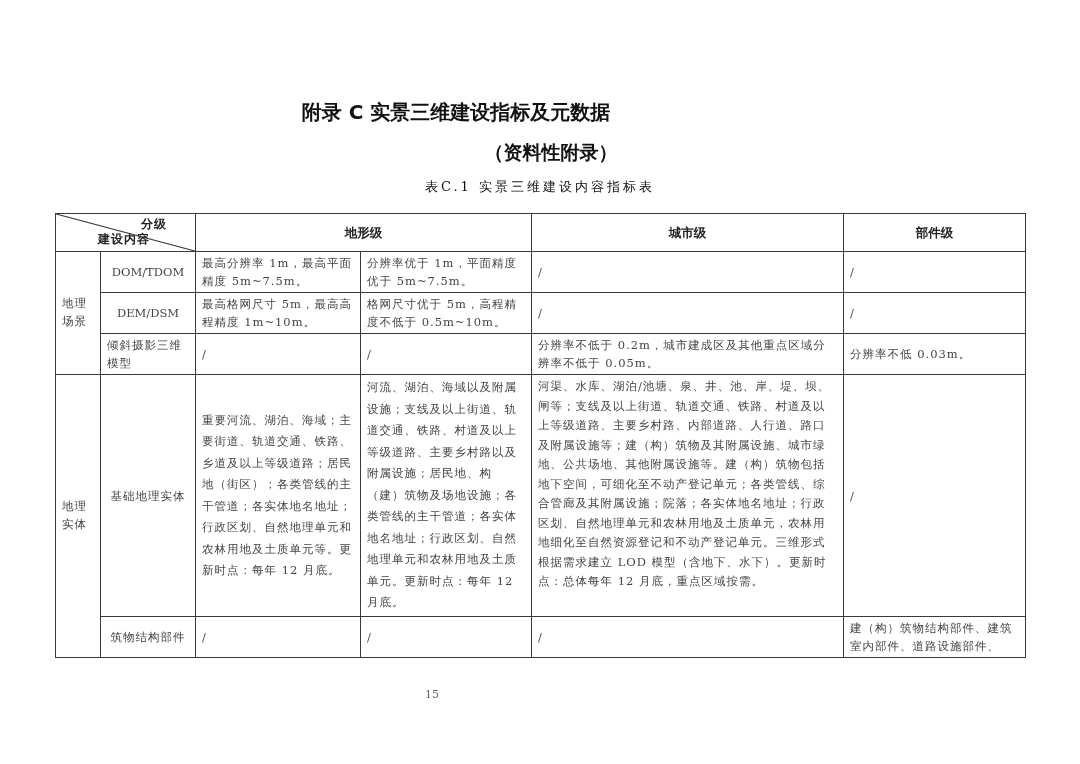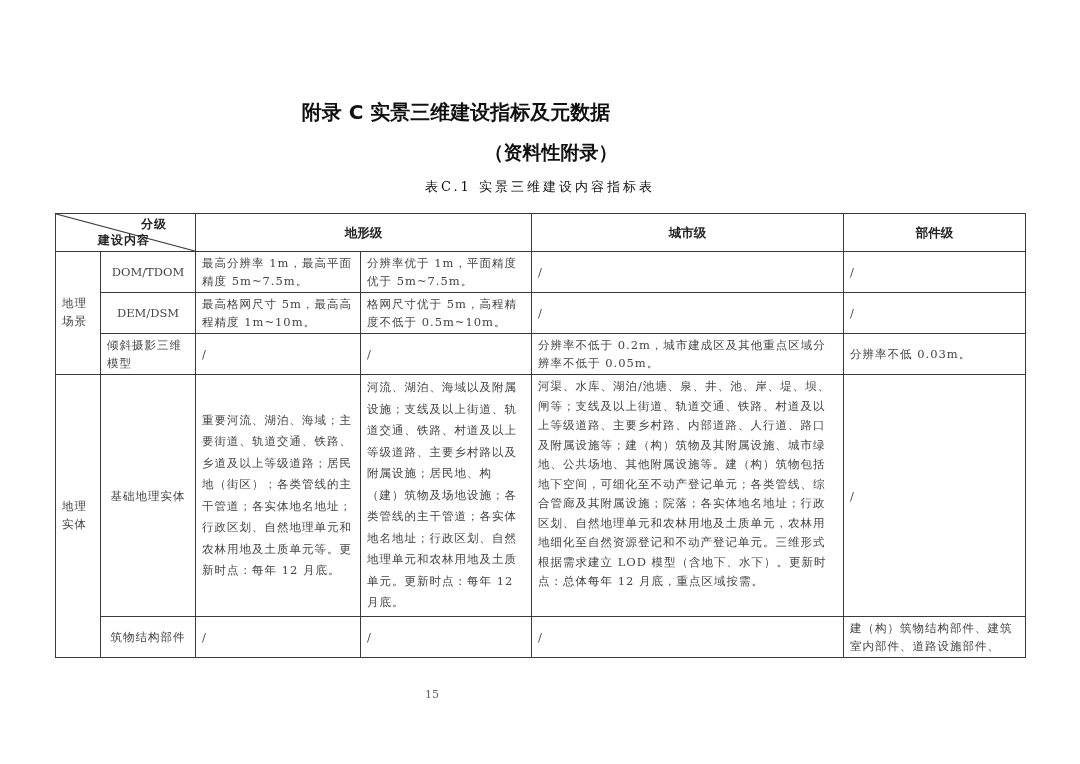--- a/index.html
+++ b/index.html
@@ -12,21 +12,21 @@
   .title3 { position:absolute; top:178px; left:0; width:1080px; text-align:center;
             font-family:"DejaVu Serif", "Liberation Serif", serif; font-size:13px; color:#111; letter-spacing:3px; }
   table.main { position:absolute; left:55px; top:213px; width:970px;
                border-collapse:collapse; table-layout:fixed; }
   table.main td { border:1.5px solid #3a3a3a; padding:2px 6px; font-size:11.5px; line-height:18px;
                   color:#444; vertical-align:middle; letter-spacing:1px; word-break:break-all; }
   .hdr { font-family:"DejaVu Sans", "Liberation Sans", sans-serif; font-weight:bold; font-size:12.5px !important; color:#222 !important; text-align:center; letter-spacing:0 !important; }
   .diag { position:relative; padding:0 !important; height:37px; }
   .diag svg { position:absolute; left:0; top:0; width:100%; height:100%; }
   .diag .t1 { position:absolute; right:28px; top:1px; font-family:"DejaVu Sans", "Liberation Sans", sans-serif; font-weight:bold; font-size:12px; color:#222; }
-  .diag .t2 { position:absolute; left:6px; bottom:2px; font-family:Liberation Serif, serif; font-weight:bold; font-size:12px; color:#222;padding-left:36px; }
+  .diag .t2 { position:absolute; left:6px; bottom:2px; font-family:Liberation Mono, monospace; font-weight:bold; font-size:12px; color:#222;padding-left:36px; }
   .center { text-align:center; }
   .vcat { text-align:left; letter-spacing:3px;font-family:Liberation Mono, monospace; }
   .slash { color:#666; }
   .pagenum { position:absolute; top:688px; left:0; width:864px; text-align:center; font-size:11px; color:#666; }
 </style>
 </head>
 <body>
 
 <div class="title1">附录 C 实景三维建设指标及元数据</div>
 <div class="title2">（资料性附录）</div>

